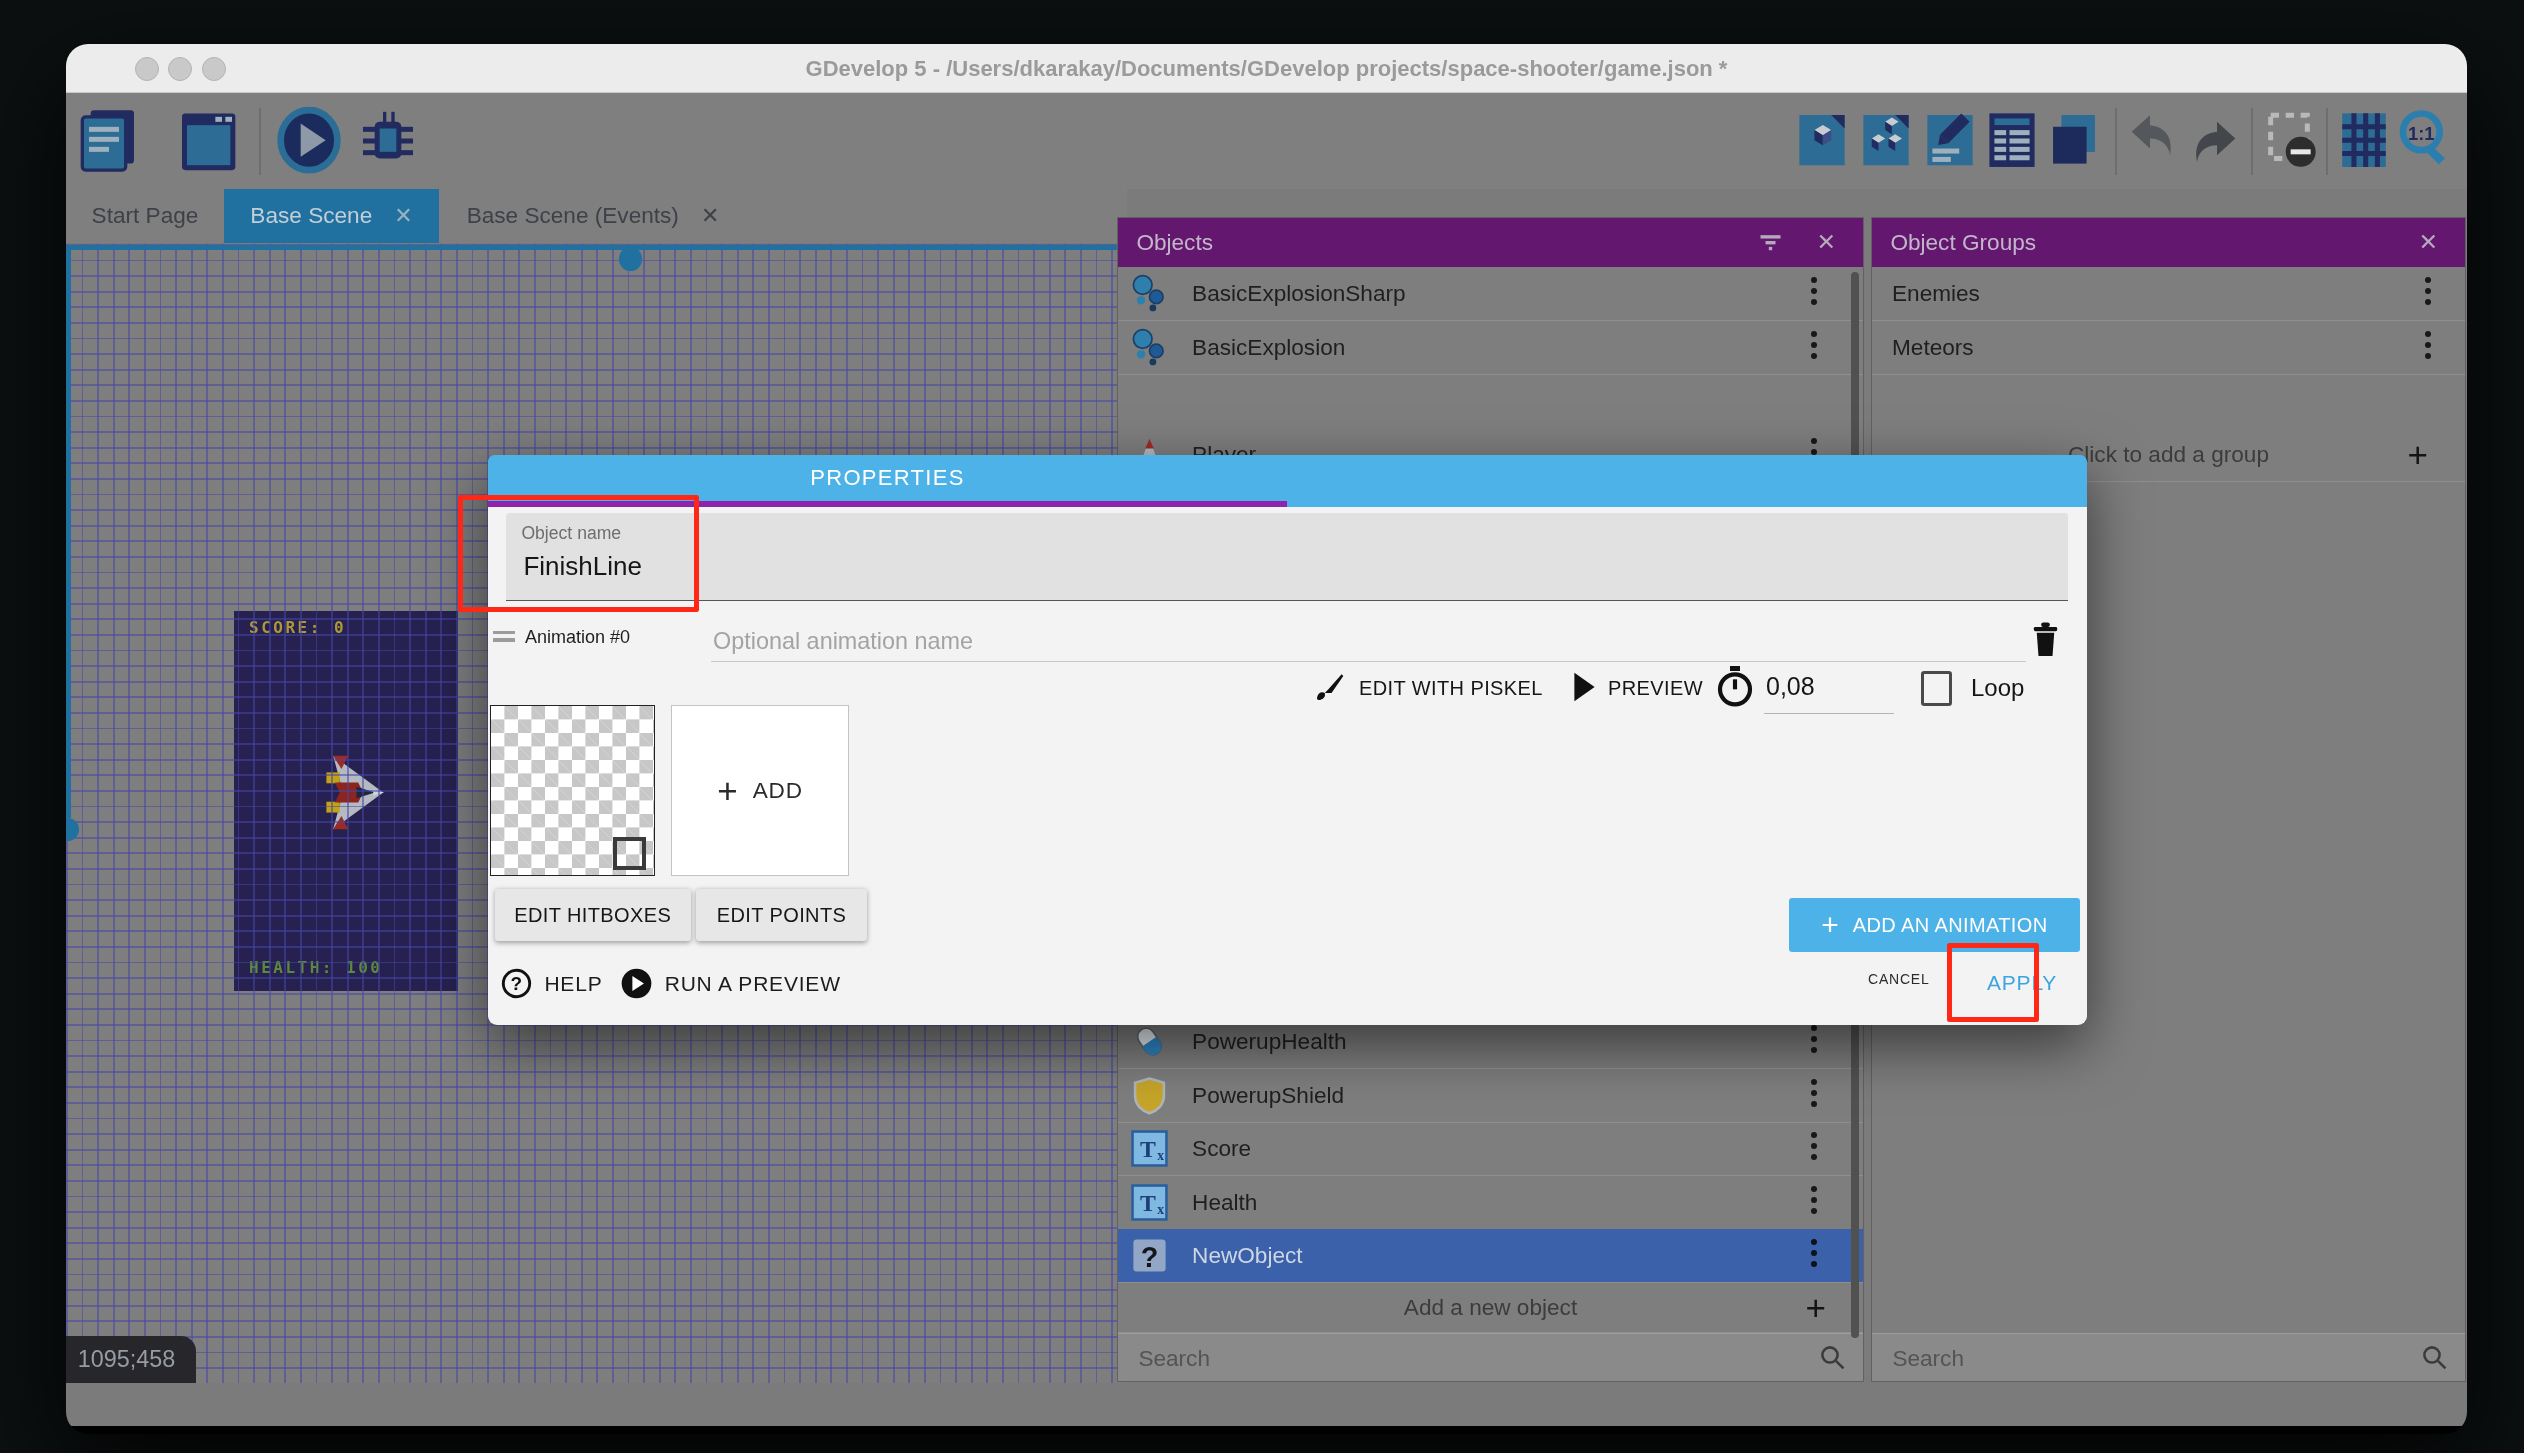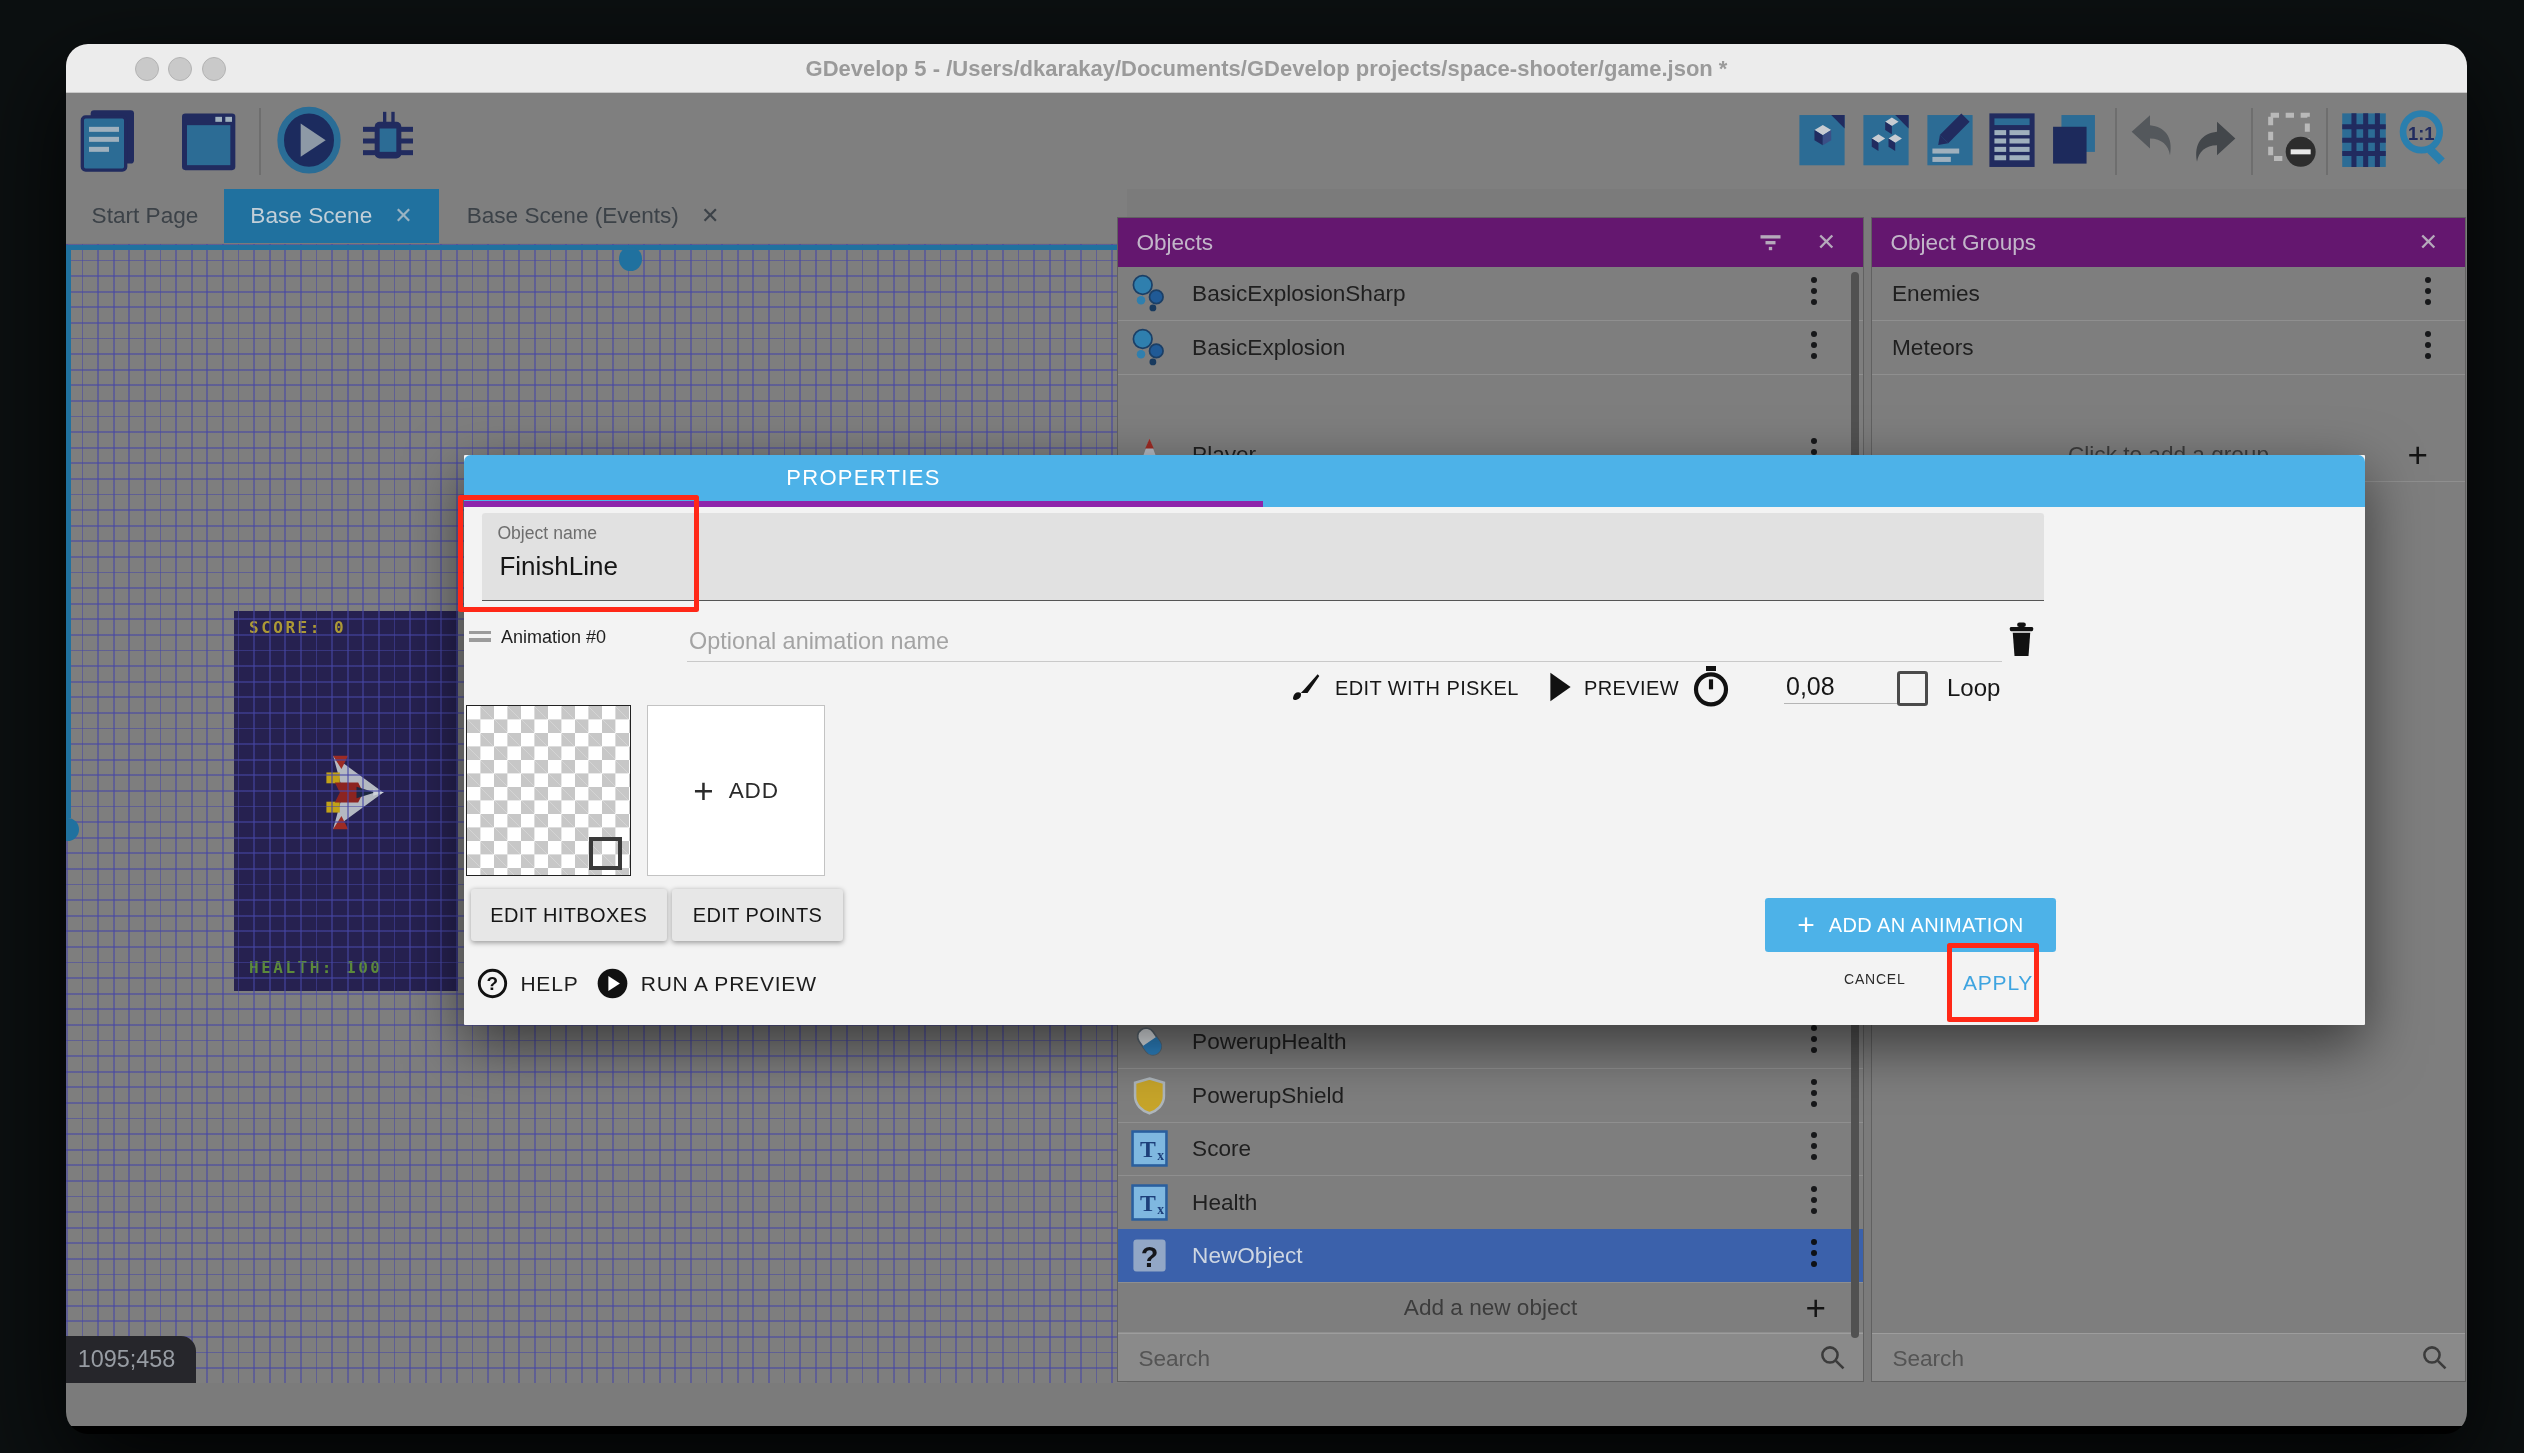--- a/index.html
+++ b/index.html
@@ -62,40 +62,40 @@
            font-size:22.6px;color:#3c3c3c;border-bottom:0.8px solid #8f8f8f;width:100%;box-sizing:border-box;}
   .plus{position:absolute;right:37px;font-size:35px;color:#141414;font-weight:400;line-height:1;}
   .search-row{left:0;height:48px;width:100%;background:#8a8a8a;border-top:0.8px solid #9d9d9d;box-sizing:border-box;}
   .search-row input{position:absolute;left:18.4px;top:5px;width:70%;background:transparent;border:none;outline:none;
            font-size:22.6px;color:#333;font-family:inherit;height:37px;}
   .search-row input::placeholder{color:#545454;opacity:1;}
   .mag{position:absolute;right:16.7px;top:10px;width:27px;height:27px;}
   #obj-scrollbar{left:733px;top:54px;width:7.5px;height:1066px;background:#515151;border-radius:4.2px;}
 
   
-  #dialog{left:464px;top:455px;width:1901px;height:570px;background:#f3f3f3;border-radius:1px;
+  #dialog{left:488px;top:455px;width:1599px;height:570px;background:#f3f3f3;border-radius:9px;
           box-shadow:0 20px 59px rgba(0,0,0,.55);z-index:30;}
   #dlg-header{left:0;top:0;width:100%;height:52px;background:#4db2e8;border-radius:6.7px 6.7px 0 0;}
   .dlg-tab{top:0;height:46px;width:799px;display:flex;align-items:center;justify-content:center;
            color:#fff;font-size:22px;letter-spacing:1.3px;}
   #tab-indicator{left:0;top:46px;width:799px;height:5.9px;background:#8e24aa;}
   #name-field{left:18.4px;top:58px;width:1562px;height:87px;background:#e1e1e1;border-radius:3.3px 3.3px 0 0;
               border-bottom:1.7px solid #555;}
   #name-label{left:15px;top:10px;font-size:17.6px;color:#6e6e6e;}
   #name-input{position:absolute;left:15px;top:37px;width:419px;background:transparent;border:none;outline:none;
               font-size:26px;color:#161616;font-family:inherit;}
   .handle{left:5px;top:176px;width:22px;height:11.7px;}
   .handle i{display:block;height:3.3px;background:#9b9b9b;margin-bottom:4.2px;}
   #anim-label{left:37px;top:172px;font-size:18px;color:#1e1e1e;font-weight:500;}
   #anim-name{position:absolute;left:223px;top:167px;width:1311px;height:37px;background:transparent;
              border:none;outline:none;border-bottom:1.7px solid #c9c9c9;font-size:23.4px;color:#333;font-family:inherit;}
   #anim-name::placeholder{color:#a3a3a3;opacity:1;}
   .dlg-txt{font-size:20px;color:#161616;letter-spacing:0.4px;}
   #duration-input{position:absolute;left:1276px;top:216px;width:126px;background:transparent;border:none;outline:none;
-             border-bottom:1.7px solid #b5b5b5;font-size:25px;color:#161616;font-family:inherit;padding-bottom:2px;margin-left:44px;}
+             border-bottom:1.7px solid #b5b5b5;font-size:25px;color:#161616;font-family:inherit;padding-bottom:12px;}
   #loop-box{left:1433px;top:216px;width:25px;height:28.5px;border:3.3px solid #4a4a4a;border-radius:3.3px;background:#f3f3f3;}
   #loop-label{left:1483px;top:219px;font-size:24px;color:#161616;}
   #checker-tile{left:1.7px;top:250px;width:163px;height:169px;border:1.7px solid #222;background-color:#fff;
     background-image:linear-gradient(45deg,#c7c7c7 25%,transparent 25% 75%,#c7c7c7 75%),
                      linear-gradient(45deg,#c7c7c7 25%,#ffffff 25% 75%,#c7c7c7 75%);
     background-size:27px 27px;background-position:0 0,13.4px 13.4px;}
   #checker-sq{left:122px;top:131px;width:25px;height:25px;border:4.2px solid #3a3a3a;background:transparent;}
   #add-tile{left:183px;top:250px;width:176px;height:169px;background:#fff;border:1.7px solid #c3c3c3;
             display:flex;align-items:center;justify-content:center;gap:15px;}
   .flat-btn{height:52px;background:#e7e7e7;border-radius:3.3px;box-shadow:0 1.7px 5px rgba(0,0,0,.35);

